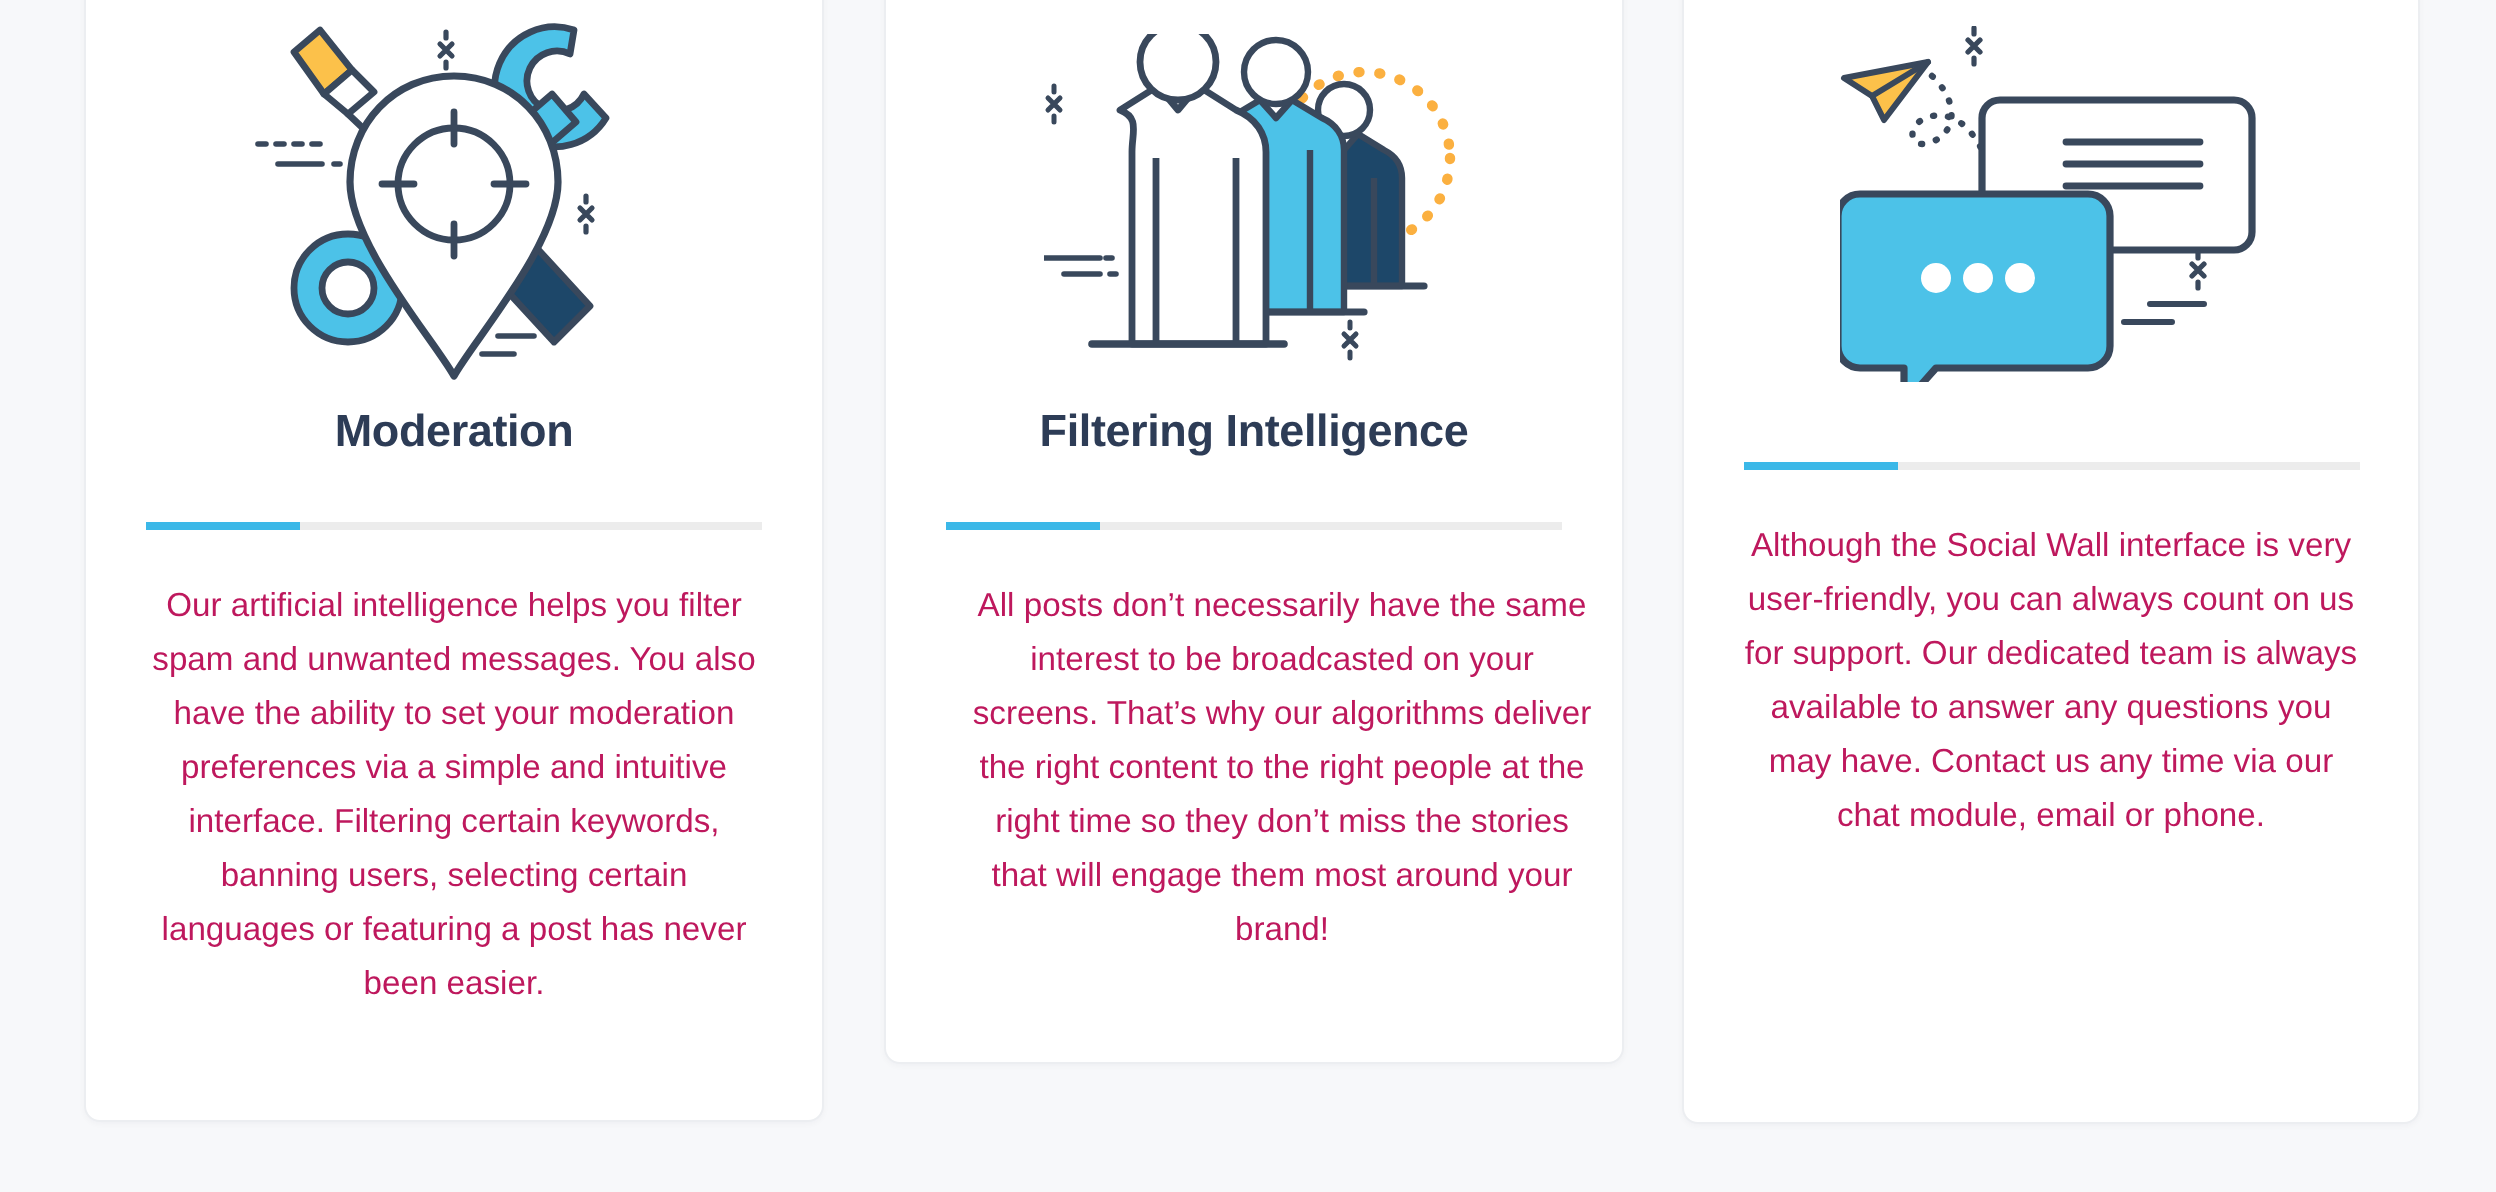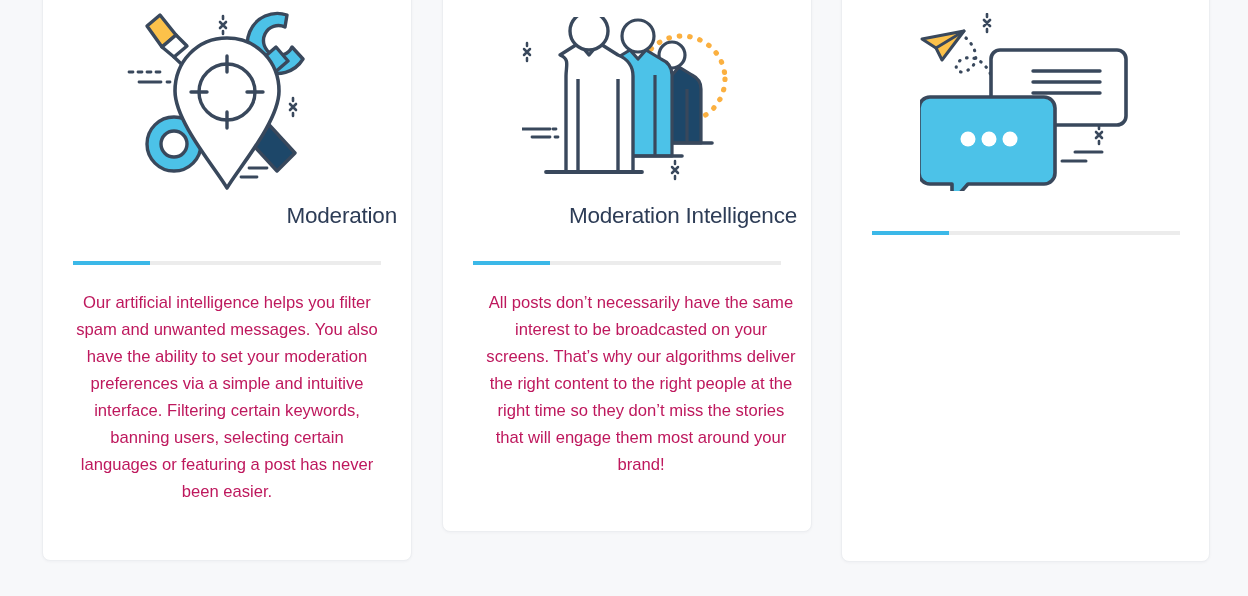--- a/index.html
+++ b/index.html
@@ -38,23 +38,23 @@
     height: 212px;
     display: flex;
     align-items: center;
     justify-content: center;
     box-sizing: border-box;
     padding-top: 14px;
   }
   .illustration svg { display: block; }
 
   .card-title {
-    text-align: right;
+    text-align: center;
     font-size: 22.5px;
-    font-weight: normal;
+    font-weight: bold;
     color: #2d3c56;
     letter-spacing: -0.2px;
     margin: 0;
     padding: 0 14px;
     line-height: 30px;
   }
 
   .divider-wrap {
     position: relative;
     margin: 30px auto 0 auto;
@@ -159,21 +159,21 @@
           <path d="M2 32 L8 38 M8 32 L2 38 M5 26 L5 29 M5 41 L5 44"></path>
           <path d="M150 150 L156 156 M156 150 L150 156 M153 144 L153 147 M153 159 L153 162"></path>
         </g>
 
         <g stroke="#39485c" stroke-width="2.8" stroke-linecap="round">
           <path d="M0 112 L28 112 M31 112 L34 112"></path>
           <path d="M10 120 L28 120 M33 120 L36 120"></path>
         </g>
       </svg>
     </div>
-    <div class="card-title">Moderation Intelligence</div>
+    <div class="card-title">Filtering Intelligence</div>
     <div class="divider-wrap">
       <div class="divider-accent"></div>
     </div>
     <p class="card-body">All posts don’t necessarily have the same interest to be broadcasted on your screens. That’s why our algorithms deliver the right content to the right people at the right time so they don’t miss the stories that will engage them most around your brand!</p>
   </div>
 
   <div class="feature-card card-3">
     <div class="illustration">
       <svg width="212" height="178" viewBox="0 0 212 178" fill="none" xmlns="http://www.w3.org/2000/svg">
 
@@ -196,15 +196,16 @@
         </g>
 
         <g stroke="#39485c" stroke-width="3" stroke-linecap="round">
           <path d="M155 139 L182 139 M142 148 L166 148"></path>
         </g>
       </svg>
     </div>
     <div class="divider-wrap">
       <div class="divider-accent"></div>
     </div>
+    <p class="card-body">Although the Social Wall interface is very user-friendly, you can always count on us for support. Our dedicated team is always available to answer any questions you may have. Contact us any time via our chat module, email or phone.</p>
   </div>
 
 </div>
 
 </body></html>

